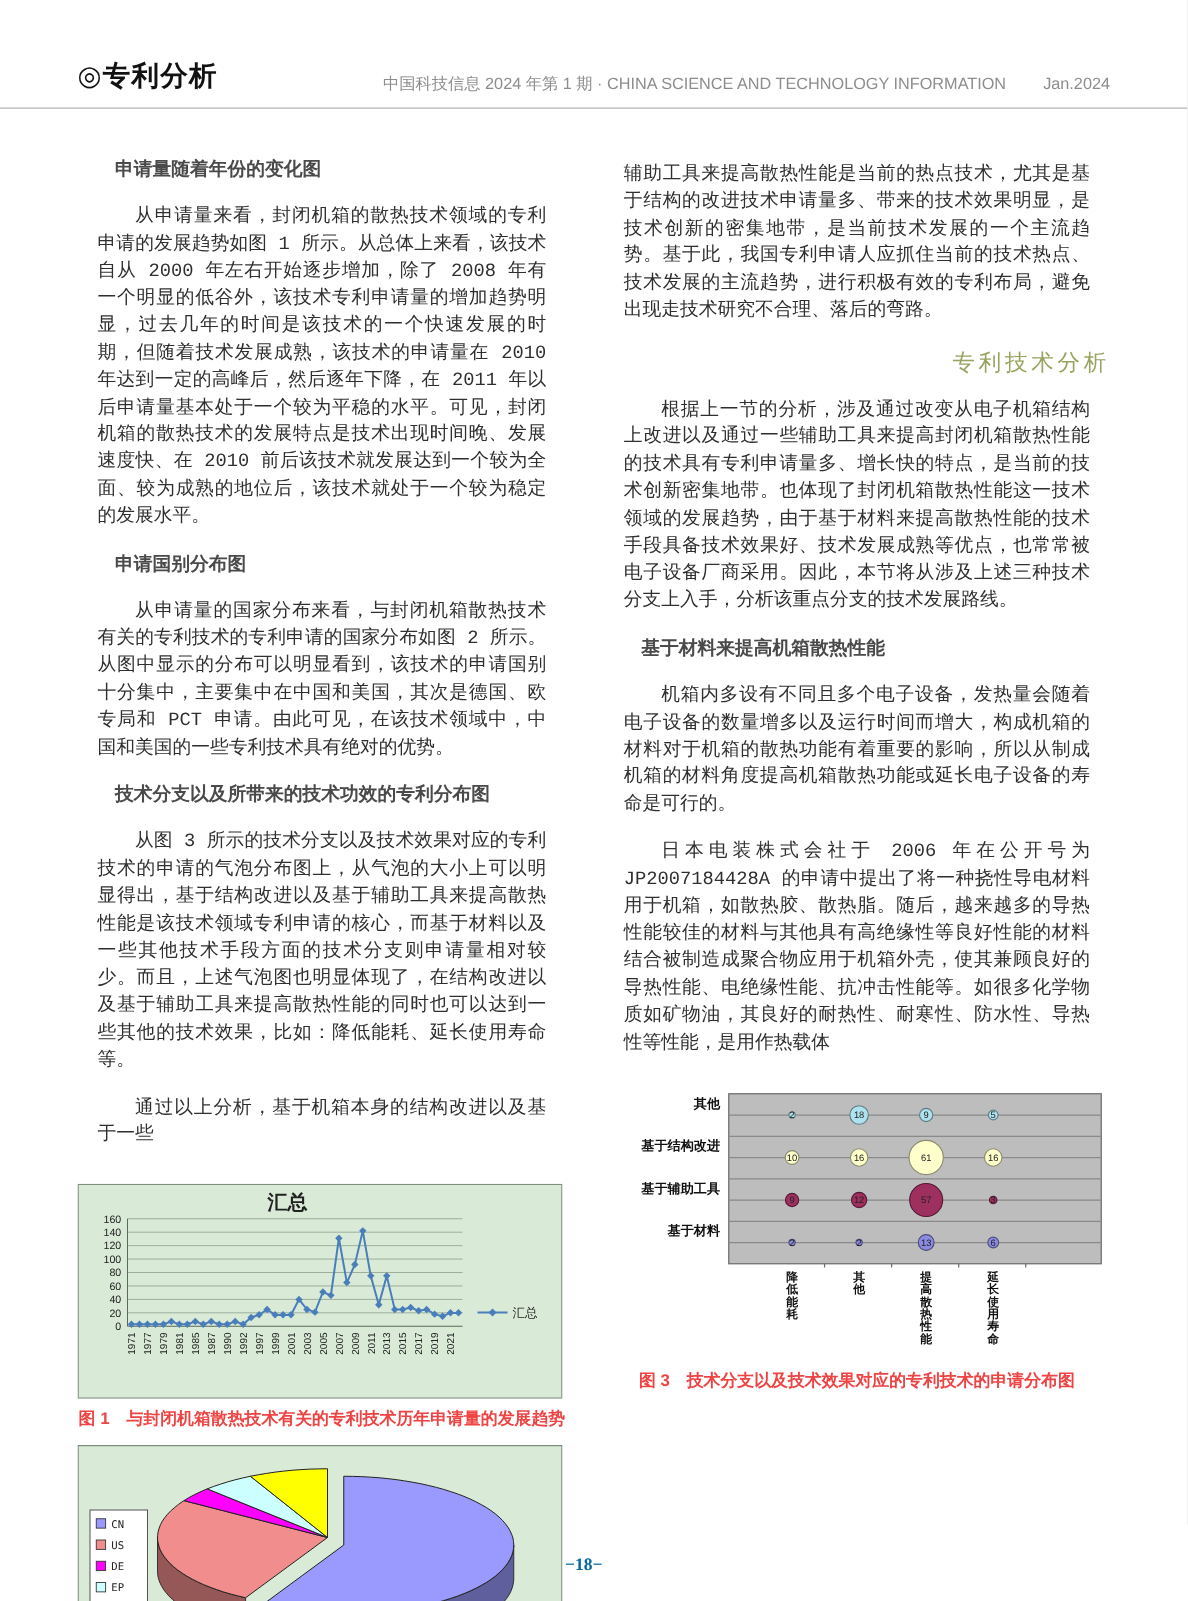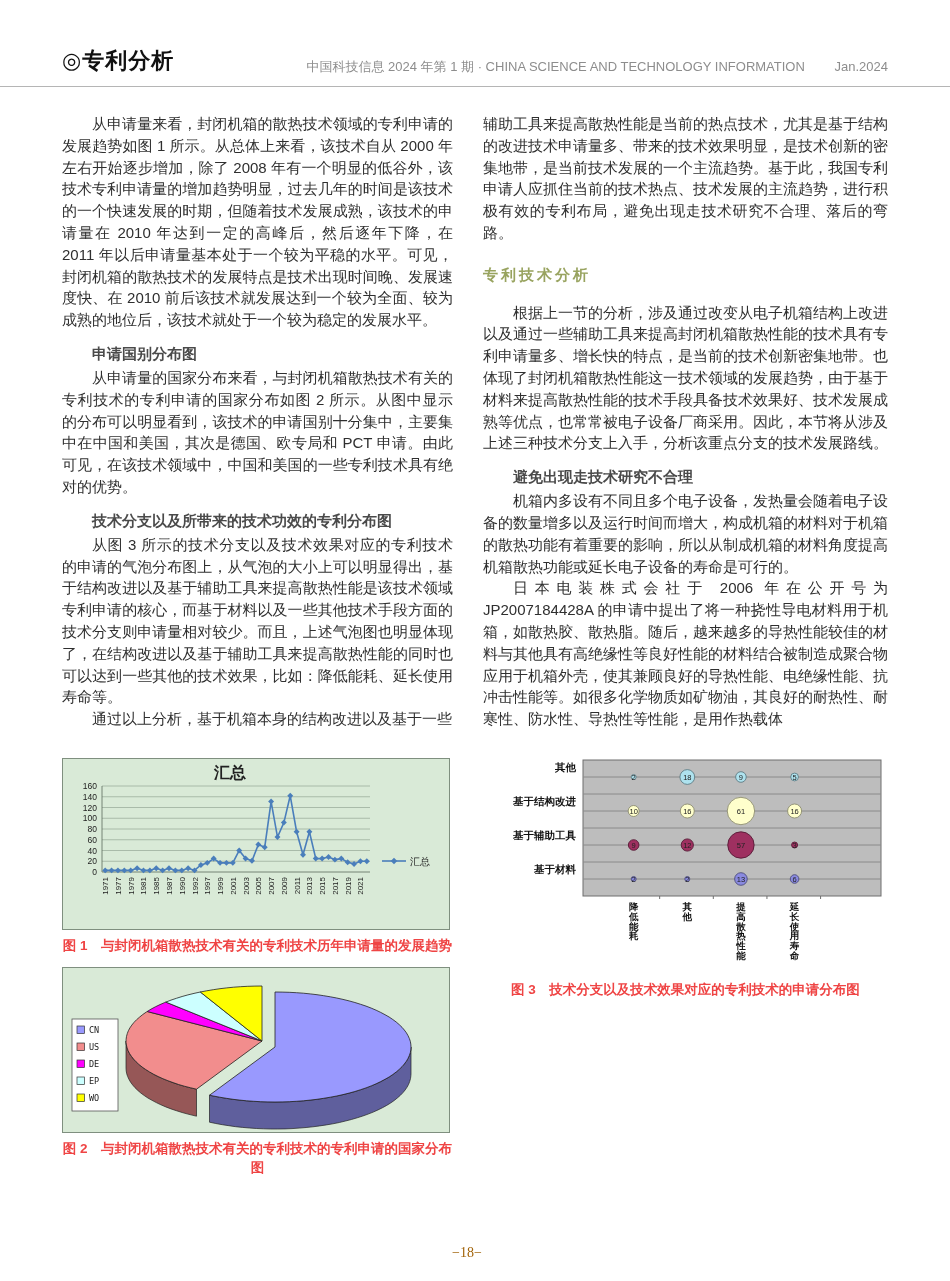--- a/index.html
+++ b/index.html
@@ -7,50 +7,51 @@
         font-family:"Liberation Sans","DejaVu Sans",sans-serif;color:#2f2f2f;overflow:hidden;}
   
   .hdr{display:flex;justify-content:space-between;align-items:flex-end;
        padding:46px 62px 10px 62px;border-bottom:1px solid #b5b5b5;}
   .hdr-left{font-size:22px;font-weight:bold;color:#111;letter-spacing:1px;}
   .hdr-right{font-size:13px;color:#8d8d8d;white-space:nowrap;}
   .hdr-right .jdate{margin-left:26px;}
   
   .cols{display:grid;grid-template-columns:1fr 1fr;column-gap:30px;padding:26px 62px 0 62px;}
   .col{font-size:15px;line-height:21.8px;text-align:justify;}
-  .col p{margin:0;text-indent:2em;}
+  .col p{margin:16px;text-indent:2em;font-family:Liberation Mono, monospace;}
   .col p.noindent{text-indent:0;}
   h3.subhead{margin:12px 0 2px 0;font-size:15px;line-height:22px;color:#4a4a4a;
              font-weight:bold;text-indent:2em;text-align:left;}
-  h2.section{margin:20px 0 16px 0;font-size:15px;font-weight:bold;color:#98a35f;
-             text-align:left;text-indent:0;letter-spacing:3px;}
+  h2.section{margin:20px 0 16px 0;font-size:18px;font-weight:normal;color:#98a35f;
+             text-align:right;text-indent:0;letter-spacing:3px;}
   .figcap{margin:6px 0 12px 0;font-size:13.5px;line-height:19px;font-weight:bold;
           color:#ef4444;text-align:center;text-indent:0;}
   .chartbox{margin-top:28px;}
   .chartbox svg{display:block;}
   
   .footer{position:absolute;left:0;right:16px;bottom:20px;text-align:center;
-          font-size:14px;color:#a16207;font-family:"Liberation Serif","DejaVu Serif",serif;}
+          font-size:14px;color:#0369a1;font-family:"Liberation Serif","DejaVu Serif",serif;font-weight:bold;}
 </style>
 </head>
 <body>
 
 <div class="page">
 
   <div class="hdr">
     <div class="hdr-left">◎专利分析</div>
     <div class="hdr-right">
       <span>中国科技信息 2024 年第 1 期 · CHINA SCIENCE AND TECHNOLOGY INFORMATION</span>
       <span class="jdate">Jan.2024</span>
     </div>
   </div>
 
   <div class="cols">
 
     <div class="col">
+      <h3 class="subhead">申请量随着年份的变化图</h3>
       <p>从申请量来看，封闭机箱的散热技术领域的专利申请的发展趋势如图 1 所示。从总体上来看，该技术自从 2000 年左右开始逐步增加，除了 2008 年有一个明显的低谷外，该技术专利申请量的增加趋势明显，过去几年的时间是该技术的一个快速发展的时期，但随着技术发展成熟，该技术的申请量在 2010 年达到一定的高峰后，然后逐年下降，在 2011 年以后申请量基本处于一个较为平稳的水平。可见，封闭机箱的散热技术的发展特点是技术出现时间晚、发展速度快、在 2010 前后该技术就发展达到一个较为全面、较为成熟的地位后，该技术就处于一个较为稳定的发展水平。</p>
       <h3 class="subhead">申请国别分布图</h3>
       <p>从申请量的国家分布来看，与封闭机箱散热技术有关的专利技术的专利申请的国家分布如图 2 所示。从图中显示的分布可以明显看到，该技术的申请国别十分集中，主要集中在中国和美国，其次是德国、欧专局和 PCT 申请。由此可见，在该技术领域中，中国和美国的一些专利技术具有绝对的优势。</p>
       <h3 class="subhead">技术分支以及所带来的技术功效的专利分布图</h3>
       <p>从图 3 所示的技术分支以及技术效果对应的专利技术的申请的气泡分布图上，从气泡的大小上可以明显得出，基于结构改进以及基于辅助工具来提高散热性能是该技术领域专利申请的核心，而基于材料以及一些其他技术手段方面的技术分支则申请量相对较少。而且，上述气泡图也明显体现了，在结构改进以及基于辅助工具来提高散热性能的同时也可以达到一些其他的技术效果，比如：降低能耗、延长使用寿命等。</p>
       <p>通过以上分析，基于机箱本身的结构改进以及基于一些</p>
 
       <div class="chartbox">
           <svg viewBox="0 0 388 172" width="388" height="172">
             <rect x="0.5" y="0.5" width="387" height="171" fill="#d9ead7" stroke="#7f8f7f"></rect>
@@ -168,21 +169,21 @@
             <path d="M213,80 L213.0,25.0 L213.0,25.0 L220.1,25.1 L227.2,25.3 L234.3,25.7 L241.3,26.2 L248.2,26.9 L255.0,27.7 L261.7,28.7 L268.3,29.8 L274.7,31.0 L281.0,32.4 L287.1,33.9 L292.9,35.5 L298.6,37.3 L304.0,39.1 L309.2,41.1 L314.1,43.2 L318.7,45.4 L323.0,47.7 L327.1,50.0 L330.8,52.5 L334.2,55.0 L337.2,57.6 L340.0,60.3 L342.3,63.0 L344.4,65.8 L346.0,68.6 L347.3,71.4 L348.3,74.3 L348.8,77.1 L349.0,80.0 L348.8,82.9 L348.3,85.7 L347.3,88.6 L346.0,91.4 L344.4,94.2 L342.3,97.0 L340.0,99.7 L337.2,102.4 L334.2,105.0 L330.8,107.5 L327.1,110.0 L323.0,112.3 L318.7,114.6 L314.1,116.8 L309.2,118.9 L304.0,120.9 L298.6,122.7 L292.9,124.5 L287.1,126.1 L281.0,127.6 L274.7,129.0 L268.3,130.2 L261.7,131.3 L255.0,132.3 L248.2,133.1 L241.3,133.8 L234.3,134.3 L227.2,134.7 L220.1,134.9 L213.0,135.0 L205.9,134.9 L198.8,134.7 L191.7,134.3 L184.7,133.8 L177.8,133.1 L171.0,132.3 L164.3,131.3 L157.7,130.2 L151.3,129.0 L147.5,128.2 Z" fill="#9999fe" stroke="#222" stroke-width="0.8"></path>
           </svg>
         </div>
       <div class="figcap">图 2　与封闭机箱散热技术有关的专利技术的专利申请的国家分布图</div>
     </div>
 
     <div class="col">
       <p class="noindent">辅助工具来提高散热性能是当前的热点技术，尤其是基于结构的改进技术申请量多、带来的技术效果明显，是技术创新的密集地带，是当前技术发展的一个主流趋势。基于此，我国专利申请人应抓住当前的技术热点、技术发展的主流趋势，进行积极有效的专利布局，避免出现走技术研究不合理、落后的弯路。</p>
       <h2 class="section">专利技术分析</h2>
       <p>根据上一节的分析，涉及通过改变从电子机箱结构上改进以及通过一些辅助工具来提高封闭机箱散热性能的技术具有专利申请量多、增长快的特点，是当前的技术创新密集地带。也体现了封闭机箱散热性能这一技术领域的发展趋势，由于基于材料来提高散热性能的技术手段具备技术效果好、技术发展成熟等优点，也常常被电子设备厂商采用。因此，本节将从涉及上述三种技术分支上入手，分析该重点分支的技术发展路线。</p>
-      <h3 class="subhead">避免出现走技术研究不合理</h3>
+      <h3 class="subhead">基于材料来提高机箱散热性能</h3>
       <p>机箱内多设有不同且多个电子设备，发热量会随着电子设备的数量增多以及运行时间而增大，构成机箱的材料对于机箱的散热功能有着重要的影响，所以从制成机箱的材料角度提高机箱散热功能或延长电子设备的寿命是可行的。</p>
       <p>日本电装株式会社于 2006 年在公开号为 JP2007184428A 的申请中提出了将一种挠性导电材料用于机箱，如散热胶、散热脂。随后，越来越多的导热性能较佳的材料与其他具有高绝缘性等良好性能的材料结合被制造成聚合物应用于机箱外壳，使其兼顾良好的导热性能、电绝缘性能、抗冲击性能等。如很多化学物质如矿物油，其良好的耐热性、耐寒性、防水性、导热性等性能，是用作热载体</p>
 
       <div class="chartbox" style="margin-top:26px;">
           <svg viewBox="0 0 405 218" width="405" height="218">
             <rect x="100" y="4" width="298" height="136" fill="#bdbdbd" stroke="#6e6e6e" stroke-width="1"></rect>
             <line x1="100" y1="21" x2="398" y2="21" stroke="#8a8a8a" stroke-width="1"></line>
             <line x1="100" y1="38" x2="398" y2="38" stroke="#8a8a8a" stroke-width="1"></line>
             <line x1="100" y1="55" x2="398" y2="55" stroke="#8a8a8a" stroke-width="1"></line>
             <line x1="100" y1="72" x2="398" y2="72" stroke="#8a8a8a" stroke-width="1"></line>

